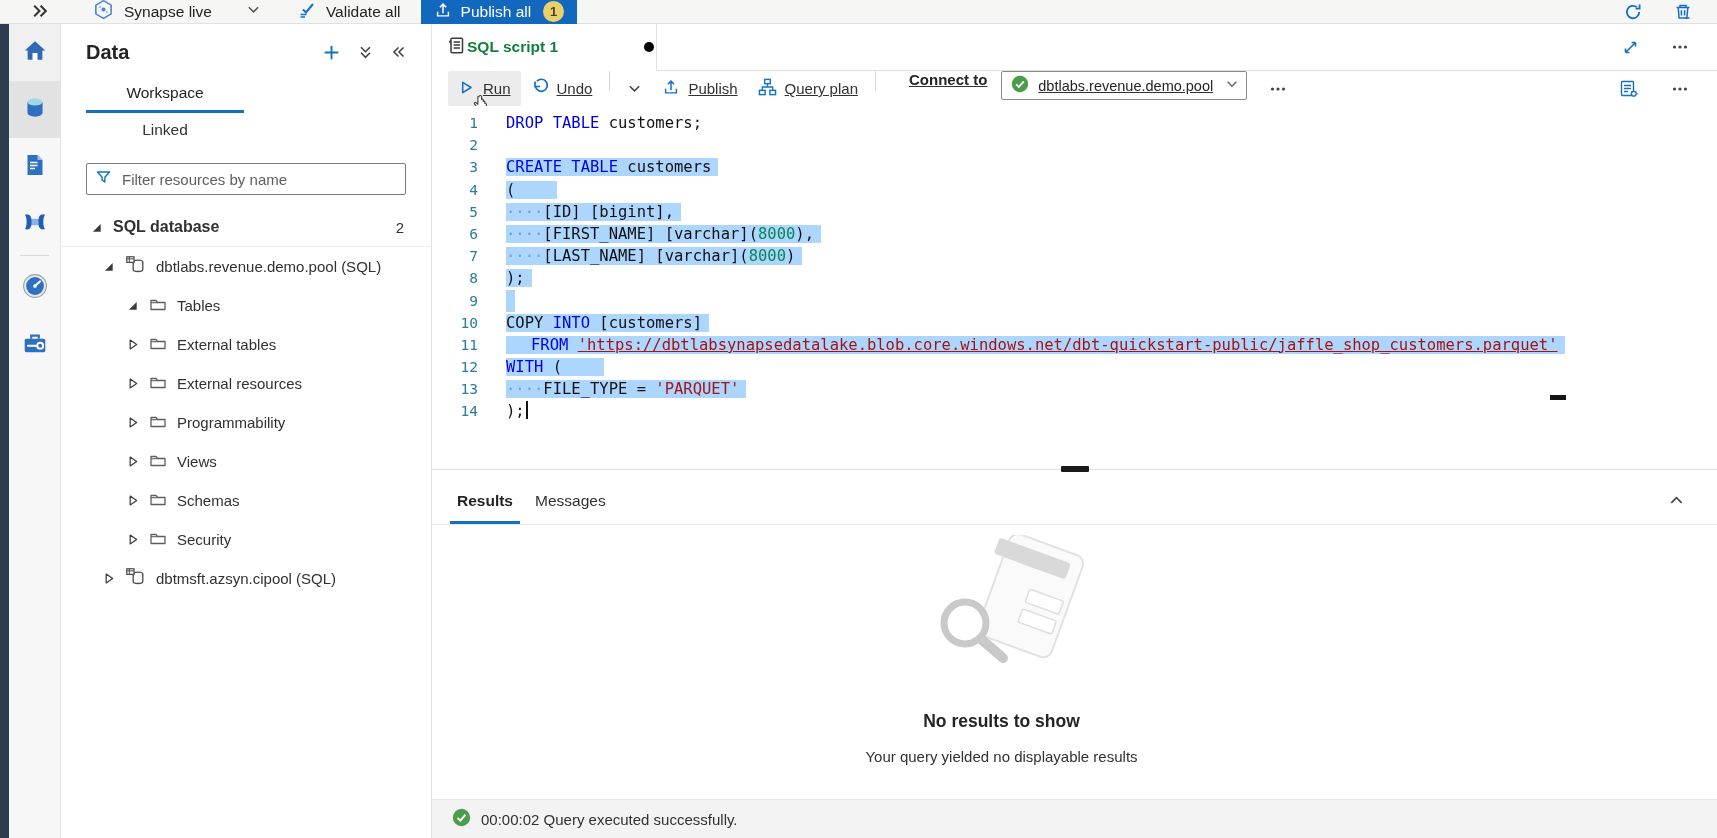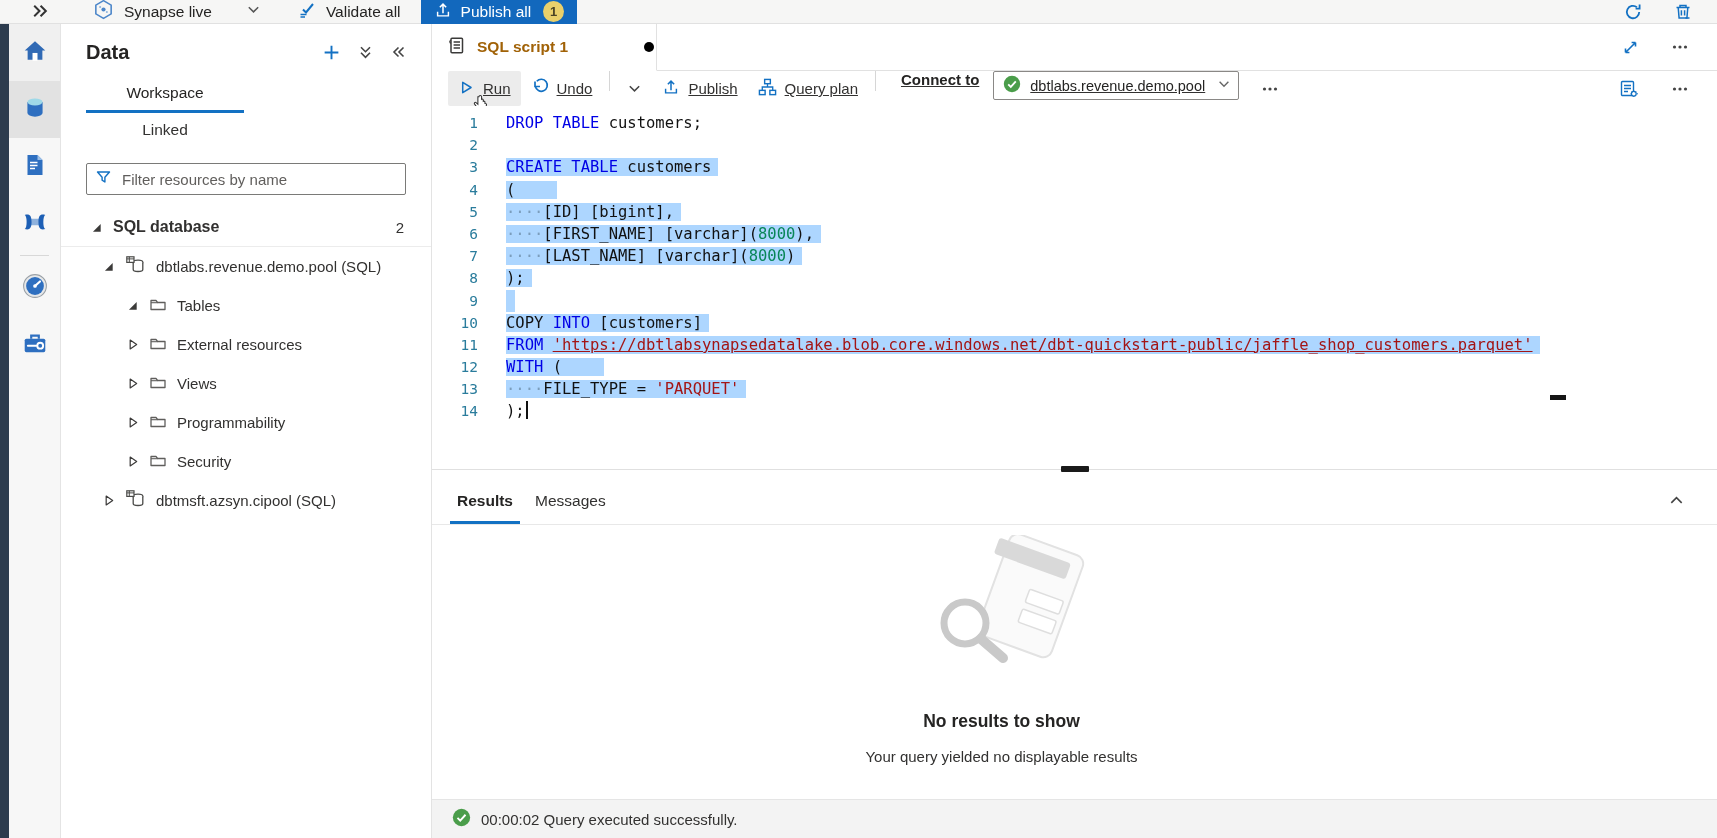--- a/index.html
+++ b/index.html
@@ -41,30 +41,30 @@
     font-family:"Liberation Sans",sans-serif;}
   .dp-filter input::placeholder{color:#605e5c;}
   .tree{margin-top:13px;overflow:hidden;}
   .tree-row{height:39px;display:flex;align-items:center;font-size:15px;color:#323130;gap:10px;box-sizing:border-box;cursor:pointer;}
   .tree-row.root{font-size:16px;font-weight:600;border-bottom:1px solid #ececec;}
   .tree-count{margin-left:auto;padding-right:27px;font-weight:400;font-size:15px;color:#323130;}
   .twisty{width:14px;display:flex;justify-content:center;flex:0 0 auto;}
   
   .main{flex:1;display:flex;flex-direction:column;border-left:1px solid #e3e3e3;min-width:0;background:#fff;}
   .tabstrip{height:46px;display:flex;border-bottom:1px solid #e1e1e1;background:#fff;flex:0 0 auto;}
-  .doc-tab{display:flex;align-items:center;gap:11px;padding:0 2px 0 15px;border-right:1px solid #e1e1e1;margin-bottom:-1px;
-    background:#fff;border-bottom:1px solid #fff;font-size:15.5px;font-weight:700;color:#a16207;width:225px;
+  .doc-tab{display:flex;align-items:center;gap:1px;padding:0 2px 0 15px;border-right:1px solid #e1e1e1;margin-bottom:-1px;
+    background:#fff;border-bottom:1px solid #fff;font-size:15.5px;font-weight:700;color:#15803d;width:225px;
     box-sizing:border-box;cursor:pointer;}
   .dirty-dot{width:10px;height:10px;background:#000;border-radius:50%;margin-left:auto;}
   .tabstrip-right{margin-left:auto;display:flex;align-items:center;gap:32px;padding-right:28px;}
   .toolbar{height:35px;display:flex;padding-left:16px;font-size:15px;color:#323130;flex:0 0 auto;text-decoration:underline;}
   .tb-item{display:flex;align-items:center;gap:8px;padding:4px 10px;border-radius:2px;cursor:pointer;position:relative;}
   .tb-item.hovered{background:#ececec;}
   .tb-sep{width:1px;height:20px;background:#d6d6d6;margin:0 7px;}
-  .connect-label{font-weight:600;margin:0 14px 0 18px;color:#252423;}
+  .connect-label{font-weight:600;margin:0 14px 0 26px;color:#252423;}
   .pool-dd{height:29px;border:1px solid #8a8886;border-radius:2px;display:flex;align-items:center;gap:9px;
     padding:0 7px 0 9px;font-size:14.5px;color:#252423;min-width:246px;box-sizing:border-box;cursor:pointer;}
   .pool-dd .chev{margin-left:auto;}
   .toolbar-more{margin-left:22px;}
   .toolbar-right{margin-left:auto;display:flex;align-items:center;gap:32px;padding-right:28px;}
   .cursor-hand{position:absolute;left:24px;top:24px;}
   
   .editor{position:relative;height:363px;padding-top:6px;box-sizing:border-box;flex:0 0 auto;
     font-family:"DejaVu Sans Mono","Liberation Mono",monospace;font-size:15.5px;background:#fff;}
   .code-line{display:flex;height:22.2px;line-height:22.2px;white-space:pre;}
@@ -282,45 +282,69 @@
           <div class="tree-row" style="padding-left: 64px;">
             <span class="twisty">
               <svg width="13" height="13" viewBox="0 0 14 14">
                 <path d="M4.5 2.2L11.5 7l-7 4.8z" fill="none" stroke="#3b3a39" stroke-width="1.3" stroke-linejoin="round"></path>
               </svg>
             </span>
             <span><svg width="18" height="17" viewBox="0 0 17 17">
                 <path d="M1.5 13.5v-9h5l1.6 2h7.4v7z" fill="none" stroke="#5f5e5c" stroke-width="1.3" stroke-linejoin="round"></path>
                 <path d="M1.5 6.7h6.6" stroke="#5f5e5c" stroke-width="1.1"></path>
               </svg></span>
+            <span>External tables</span>
+          </div>
+          <div class="tree-row" style="padding-left: 64px;">
+            <span class="twisty">
+              <svg width="13" height="13" viewBox="0 0 14 14">
+                <path d="M4.5 2.2L11.5 7l-7 4.8z" fill="none" stroke="#3b3a39" stroke-width="1.3" stroke-linejoin="round"></path>
+              </svg>
+            </span>
+            <span><svg width="18" height="17" viewBox="0 0 17 17">
+                <path d="M1.5 13.5v-9h5l1.6 2h7.4v7z" fill="none" stroke="#5f5e5c" stroke-width="1.3" stroke-linejoin="round"></path>
+                <path d="M1.5 6.7h6.6" stroke="#5f5e5c" stroke-width="1.1"></path>
+              </svg></span>
             <span>External resources</span>
           </div>
           <div class="tree-row" style="padding-left: 64px;">
             <span class="twisty">
               <svg width="13" height="13" viewBox="0 0 14 14">
                 <path d="M4.5 2.2L11.5 7l-7 4.8z" fill="none" stroke="#3b3a39" stroke-width="1.3" stroke-linejoin="round"></path>
               </svg>
             </span>
             <span><svg width="18" height="17" viewBox="0 0 17 17">
                 <path d="M1.5 13.5v-9h5l1.6 2h7.4v7z" fill="none" stroke="#5f5e5c" stroke-width="1.3" stroke-linejoin="round"></path>
                 <path d="M1.5 6.7h6.6" stroke="#5f5e5c" stroke-width="1.1"></path>
               </svg></span>
+            <span>Programmability</span>
+          </div>
+          <div class="tree-row" style="padding-left: 64px;">
+            <span class="twisty">
+              <svg width="13" height="13" viewBox="0 0 14 14">
+                <path d="M4.5 2.2L11.5 7l-7 4.8z" fill="none" stroke="#3b3a39" stroke-width="1.3" stroke-linejoin="round"></path>
+              </svg>
+            </span>
+            <span><svg width="18" height="17" viewBox="0 0 17 17">
+                <path d="M1.5 13.5v-9h5l1.6 2h7.4v7z" fill="none" stroke="#5f5e5c" stroke-width="1.3" stroke-linejoin="round"></path>
+                <path d="M1.5 6.7h6.6" stroke="#5f5e5c" stroke-width="1.1"></path>
+              </svg></span>
             <span>Views</span>
           </div>
           <div class="tree-row" style="padding-left: 64px;">
             <span class="twisty">
               <svg width="13" height="13" viewBox="0 0 14 14">
                 <path d="M4.5 2.2L11.5 7l-7 4.8z" fill="none" stroke="#3b3a39" stroke-width="1.3" stroke-linejoin="round"></path>
               </svg>
             </span>
             <span><svg width="18" height="17" viewBox="0 0 17 17">
                 <path d="M1.5 13.5v-9h5l1.6 2h7.4v7z" fill="none" stroke="#5f5e5c" stroke-width="1.3" stroke-linejoin="round"></path>
                 <path d="M1.5 6.7h6.6" stroke="#5f5e5c" stroke-width="1.1"></path>
               </svg></span>
-            <span>Programmability</span>
+            <span>Schemas</span>
           </div>
           <div class="tree-row" style="padding-left: 64px;">
             <span class="twisty">
               <svg width="13" height="13" viewBox="0 0 14 14">
                 <path d="M4.5 2.2L11.5 7l-7 4.8z" fill="none" stroke="#3b3a39" stroke-width="1.3" stroke-linejoin="round"></path>
               </svg>
             </span>
             <span><svg width="18" height="17" viewBox="0 0 17 17">
                 <path d="M1.5 13.5v-9h5l1.6 2h7.4v7z" fill="none" stroke="#5f5e5c" stroke-width="1.3" stroke-linejoin="round"></path>
                 <path d="M1.5 6.7h6.6" stroke="#5f5e5c" stroke-width="1.1"></path>
@@ -470,21 +494,21 @@
       <div class="code-line"><span class="ln">1</span><span class="code-text"><span class="c-kw">DROP TABLE</span><span class="c-pl"> customers;</span></span></div>
           <div class="code-line"><span class="ln">2</span><span class="code-text"></span></div>
           <div class="code-line"><span class="ln">3</span><span class="code-text"><span class="sel" style="padding-right: 7px;"><span class="c-kw">CREATE TABLE</span><span class="c-pl"> customers</span></span></span></div>
           <div class="code-line"><span class="ln">4</span><span class="code-text"><span class="sel" style="padding-right: 42px;"><span class="c-pl">(</span></span></span></div>
           <div class="code-line"><span class="ln">5</span><span class="code-text"><span class="sel" style="padding-right: 7px;"><span class="ws-dots">····</span><span class="c-pl">[ID] [bigint],</span></span></span></div>
           <div class="code-line"><span class="ln">6</span><span class="code-text"><span class="sel" style="padding-right: 7px;"><span class="ws-dots">····</span><span class="c-pl">[FIRST_NAME] [varchar](</span><span class="c-num">8000</span><span class="c-pl">),</span></span></span></div>
           <div class="code-line"><span class="ln">7</span><span class="code-text"><span class="sel" style="padding-right: 7px;"><span class="ws-dots">····</span><span class="c-pl">[LAST_NAME] [varchar](</span><span class="c-num">8000</span><span class="c-pl">)</span></span></span></div>
           <div class="code-line"><span class="ln">8</span><span class="code-text"><span class="sel" style="padding-right: 7px;"><span class="c-pl">);</span></span></span></div>
           <div class="code-line"><span class="ln">9</span><span class="code-text"><span class="sel blank"></span></span></div>
           <div class="code-line"><span class="ln">10</span><span class="code-text"><span class="sel" style="padding-right: 7px;"><span class="c-pl">COPY </span><span class="c-kw">INTO</span><span class="c-pl"> [customers]</span></span></span></div>
-          <div class="code-line"><span class="ln">11</span><span class="code-text"><span class="sel" style="padding-right: 7px;"><span class="c-kw">FROM</span><span class="c-pl"> </span><span class="c-str c-link">'https://dbtlabsynapsedatalake.blob.core.windows.net/dbt-quickstart-public/jaffle_shop_customers.parquet'</span></span></span></div>
+          <div class="code-line"><span class="ln">11</span><span class="code-text"><span class="sel" style="padding-right: 7px; padding-left: 25px;"><span class="c-kw">FROM</span><span class="c-pl"> </span><span class="c-str c-link">'https://dbtlabsynapsedatalake.blob.core.windows.net/dbt-quickstart-public/jaffle_shop_customers.parquet'</span></span></span></div>
           <div class="code-line"><span class="ln">12</span><span class="code-text"><span class="sel" style="padding-right: 42px;"><span class="c-kw">WITH</span><span class="c-pl"> (</span></span></span></div>
           <div class="code-line"><span class="ln">13</span><span class="code-text"><span class="sel" style="padding-right: 7px;"><span class="ws-dots">····</span><span class="c-pl">FILE_TYPE = </span><span class="c-str">'PARQUET'</span></span></span></div>
           <div class="code-line"><span class="ln">14</span><span class="code-text"><span class="c-pl">);</span><span class="caret"></span></span></div>
         </div>
 
       <div class="splitter">
         <div class="splitter-handle"></div>
       </div>
 
       <div class="results">

